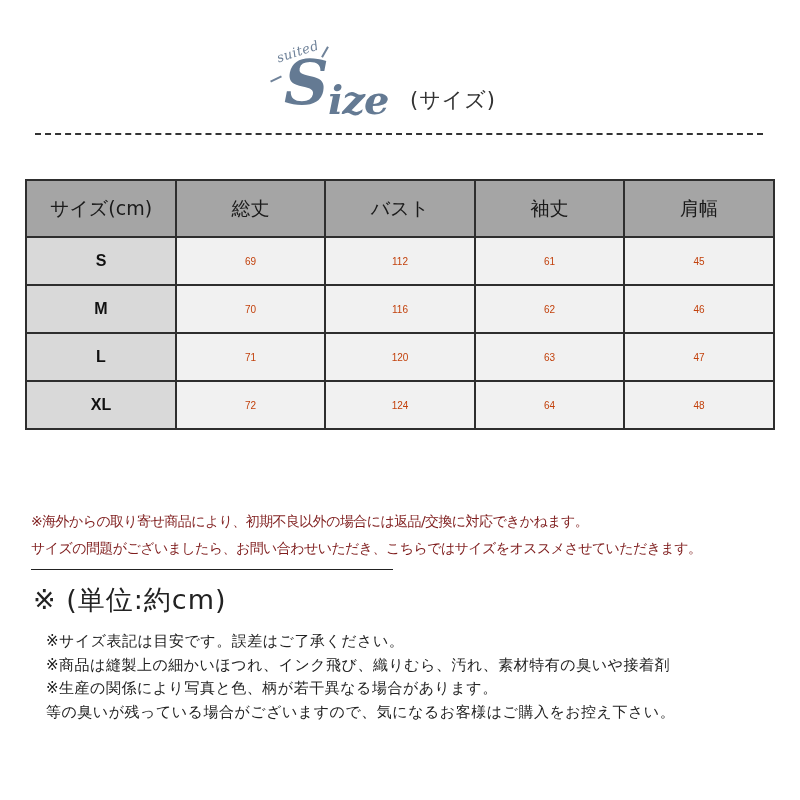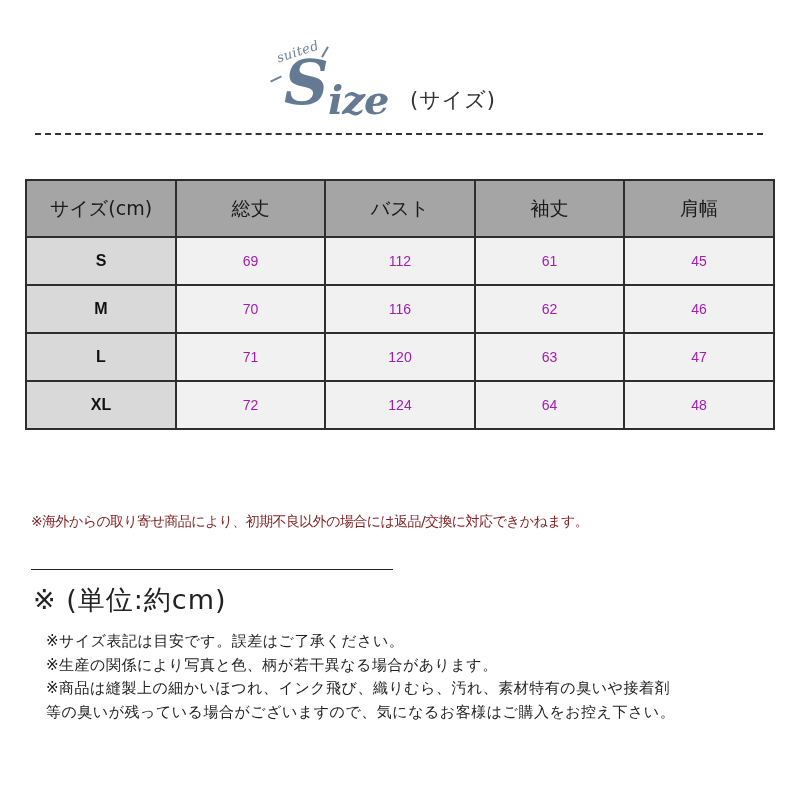--- a/index.html
+++ b/index.html
@@ -106,22 +106,22 @@
     .size-table th {
       height: 55px;
       background: #a5a5a5;
       font-size: 19px;
       font-weight: normal;
       color: #1a1a1a;
     }
     .size-table td {
       height: 46px;
       background: #f1f1f1;
-      font-size: 14px;
-      color: #a21caf;
+      font-size: 10px;
+      color: #c2410c;
       font-family: "Liberation Sans", sans-serif;
     }
     .size-table td.size-label {
       background: #d9d9d9;
       font-size: 16px;
       font-weight: bold;
       color: #111;
     }
     
     .red-notes {
@@ -224,24 +224,25 @@
       <td>72</td>
       <td>124</td>
       <td>64</td>
       <td>48</td>
     </tr>
   </tbody>
 </table>
 
 <div class="red-notes">
   <div>※海外からの取り寄せ商品により、初期不良以外の場合には返品/交換に対応できかねます。</div>
+  <div>サイズの問題がございましたら、お問い合わせいただき、こちらではサイズをオススメさせていただきます。</div>
 </div>
 
 <div class="solid-divider"></div>
 
 <div class="unit-label">※ (単位:約cm)</div>
 
 <div class="black-notes">
   <div>※サイズ表記は目安です。誤差はご了承ください。</div>
+  <div>※商品は縫製上の細かいほつれ、インク飛び、織りむら、汚れ、素材特有の臭いや接着剤</div>
   <div>※生産の関係により写真と色、柄が若干異なる場合があります。</div>
-  <div>※商品は縫製上の細かいほつれ、インク飛び、織りむら、汚れ、素材特有の臭いや接着剤</div>
   <div>等の臭いが残っている場合がございますので、気になるお客様はご購入をお控え下さい。</div>
 </div>
 
 </body></html>

